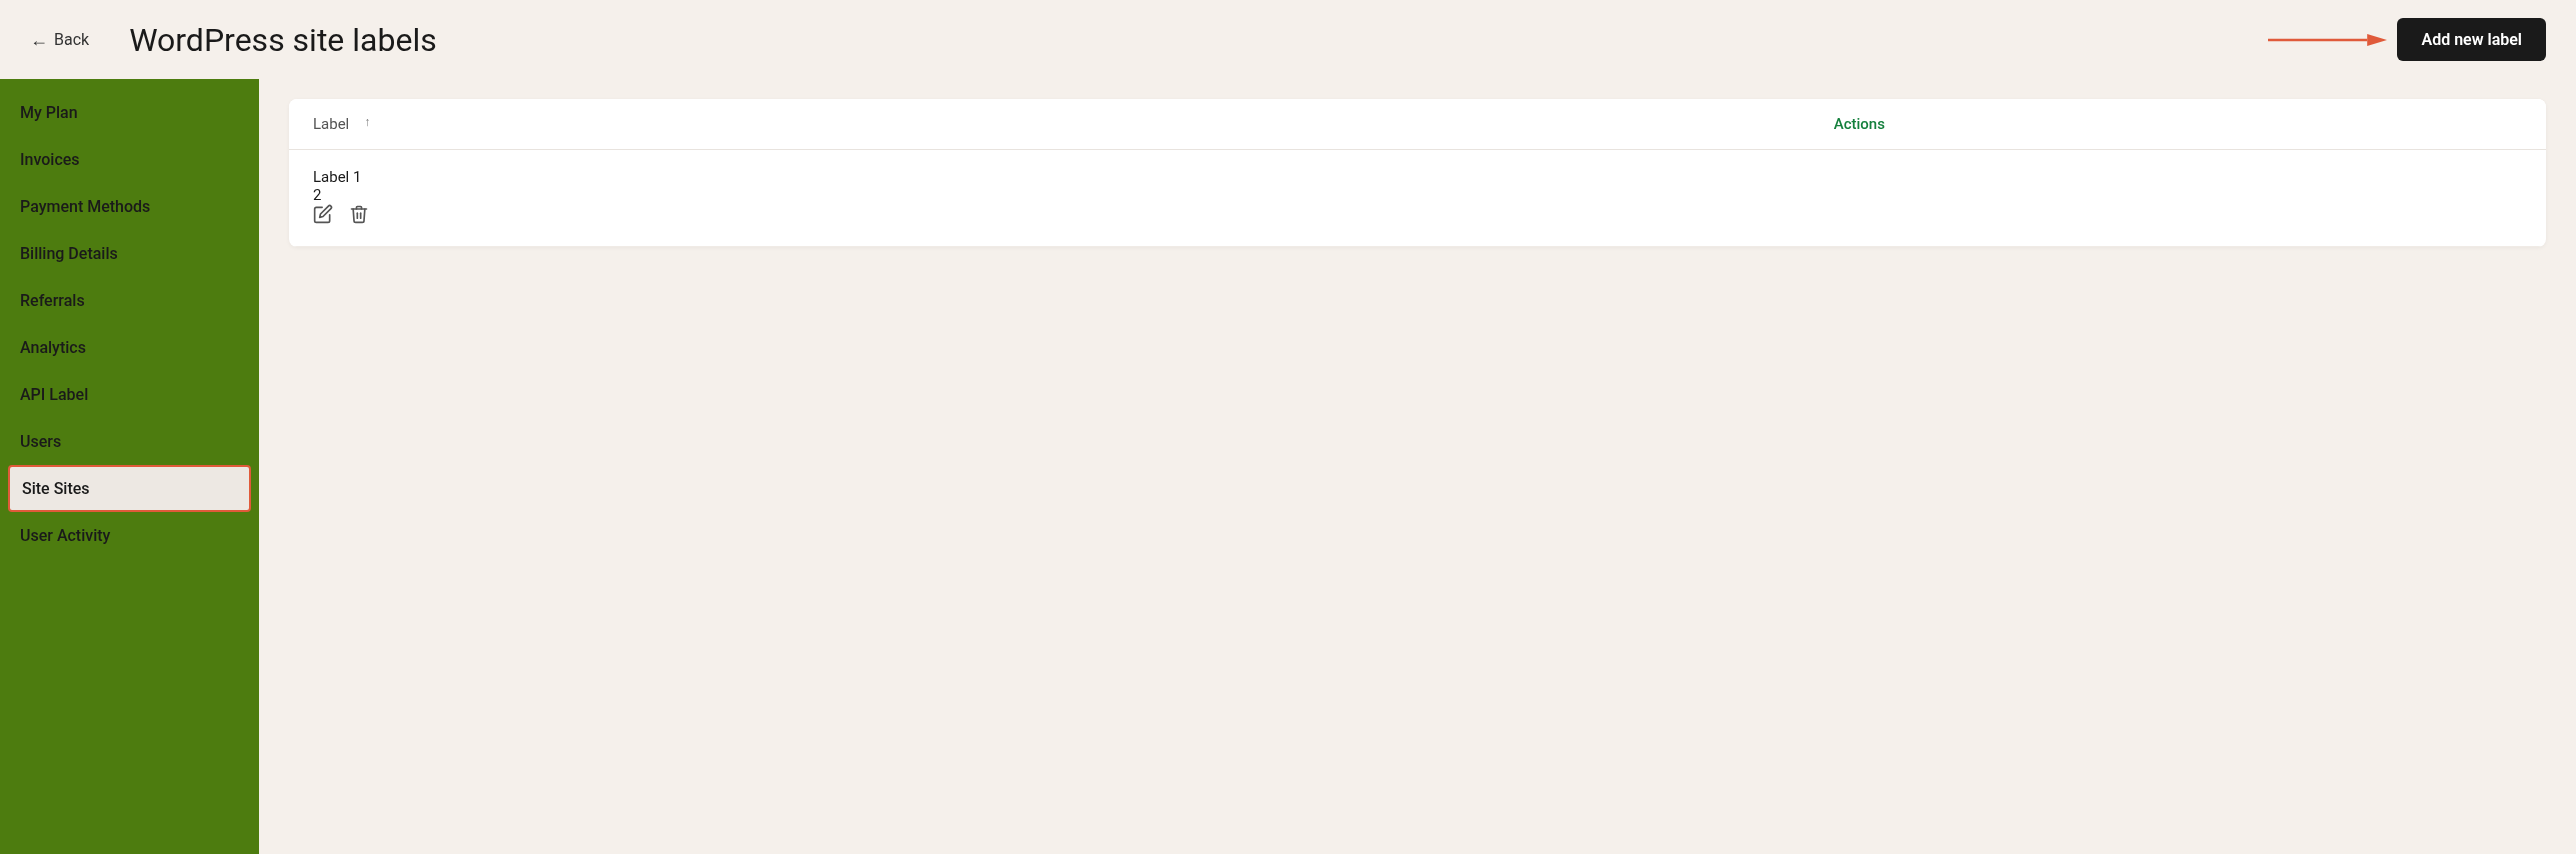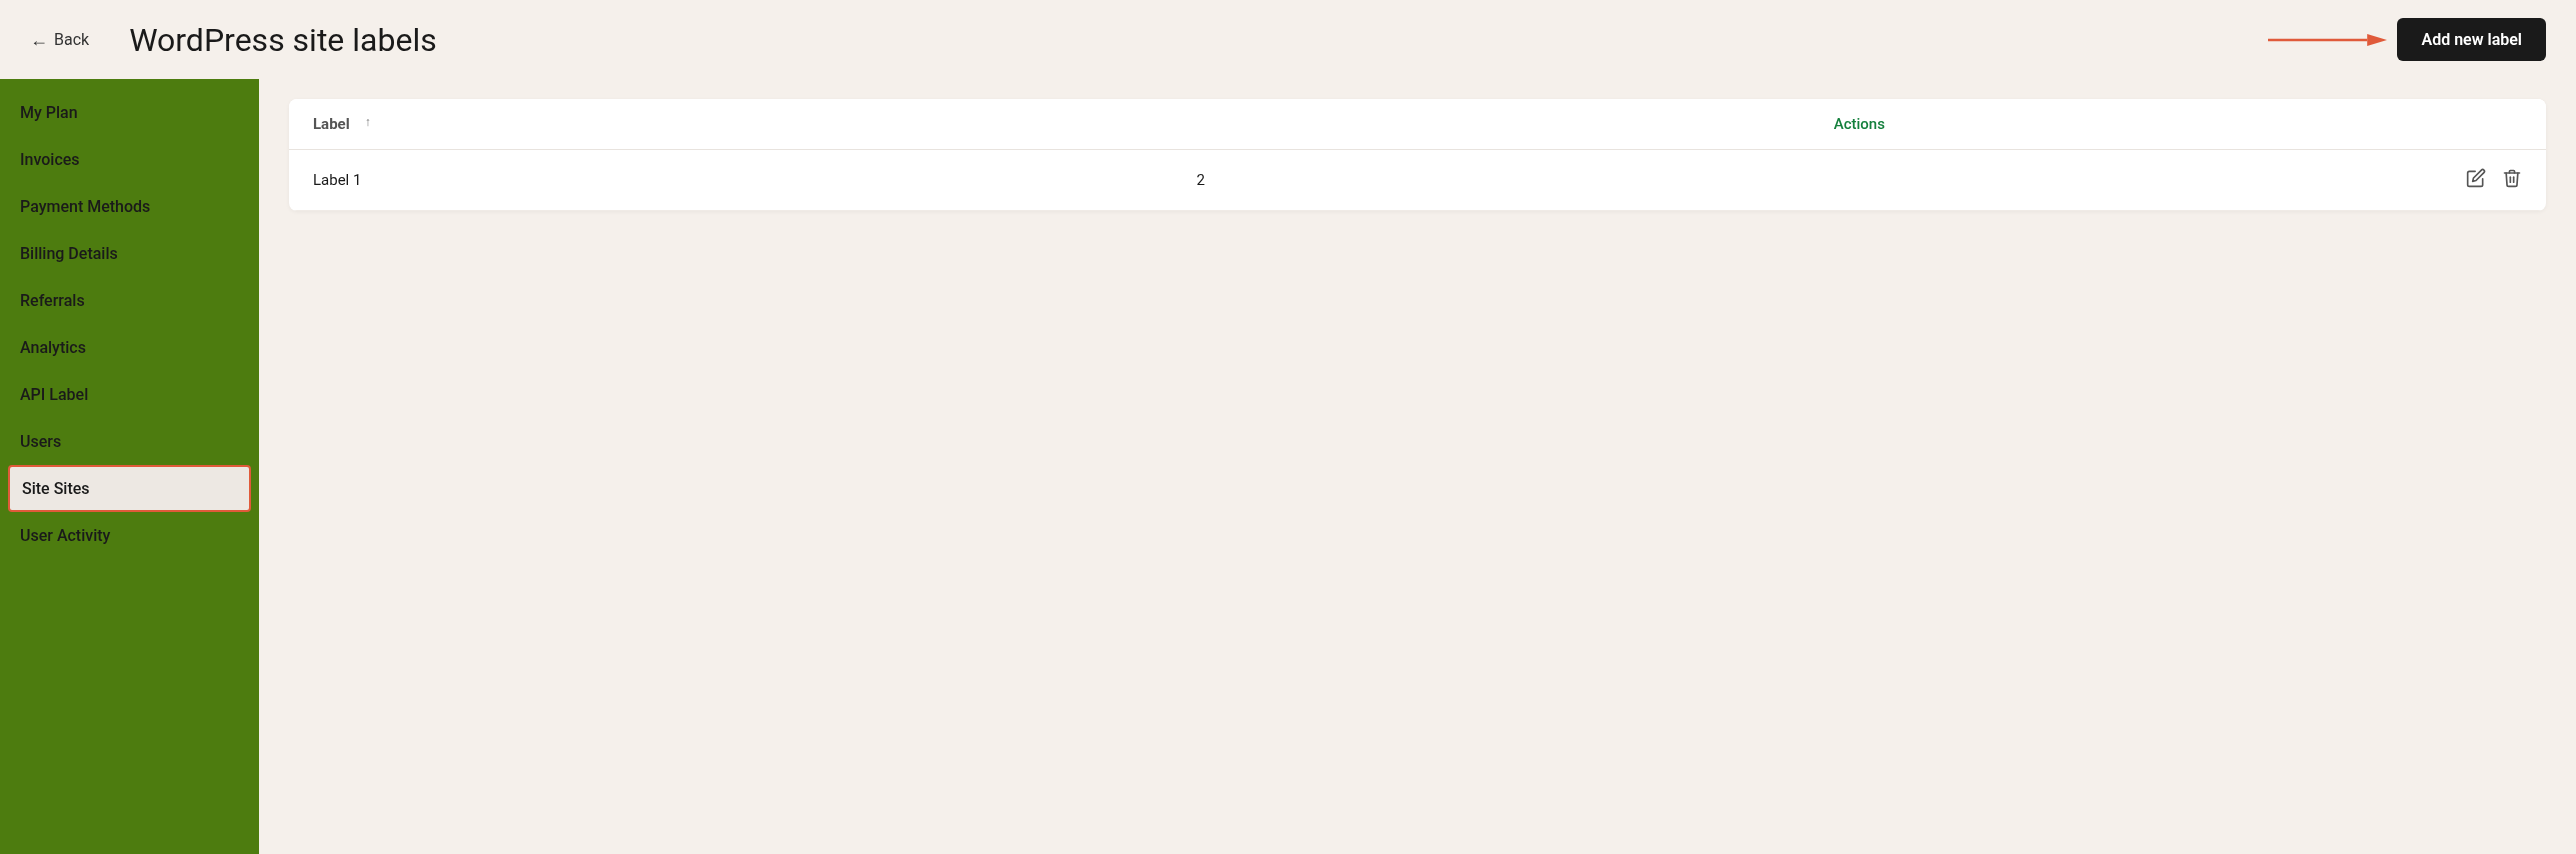--- a/index.html
+++ b/index.html
@@ -122,21 +122,21 @@
       display: flex;
       padding: 16px 24px;
       border-bottom: 1px solid #e8e3de;
       background-color: #fff;
     }
 
     .col-label {
       width: 40%;
       font-size: 15px;
       color: #555;
-      font-weight: 700;
+      font-weight: 400;
       display: flex;
       align-items: flex-start;
       gap: 15px;
     }
 
     .col-sites {
       width: 40%;
       font-size: 15px;
       color: #555;
       font-weight: 500;
@@ -146,22 +146,23 @@
       flex: 1;
       text-align: center;
       font-size: 15px;
       color: #15803d;
       font-weight: 500;
     }
 
     .table-row {
       display: flex;
       padding: 18px 24px;
-      align-items: center;
+      align-items: flex-start;
       border-bottom: 1px solid #f0ebe6;
+      flex-direction: column;
     }
 
     .row-label {
       width: 40%;
       font-size: 15px;
       color: #1a1a1a;
     }
 
     .row-sites {
       width: 40%;

